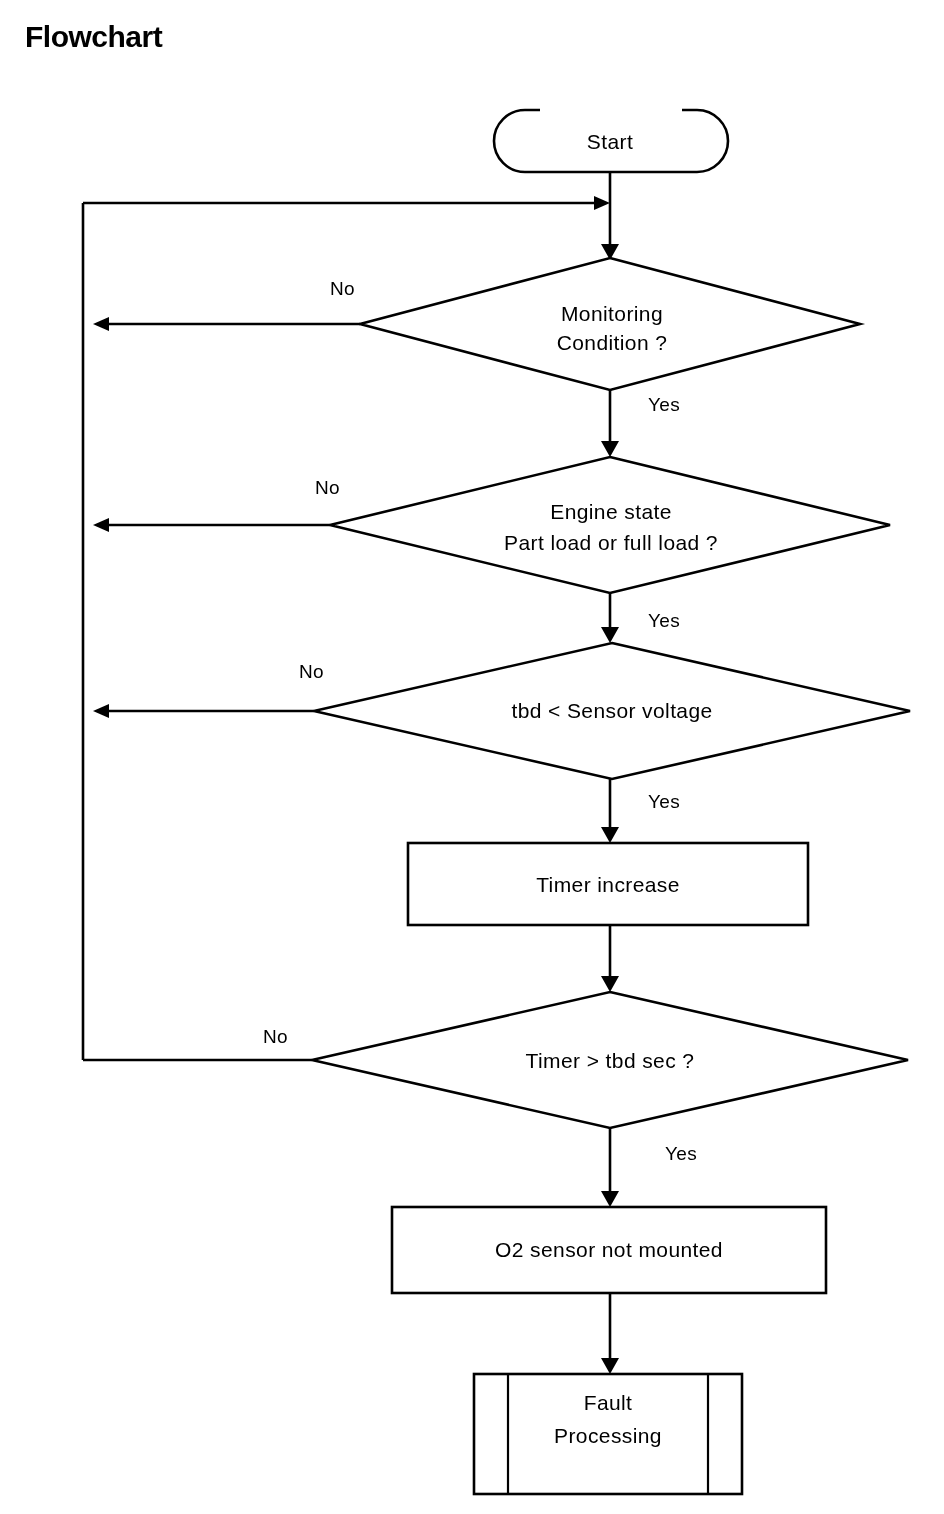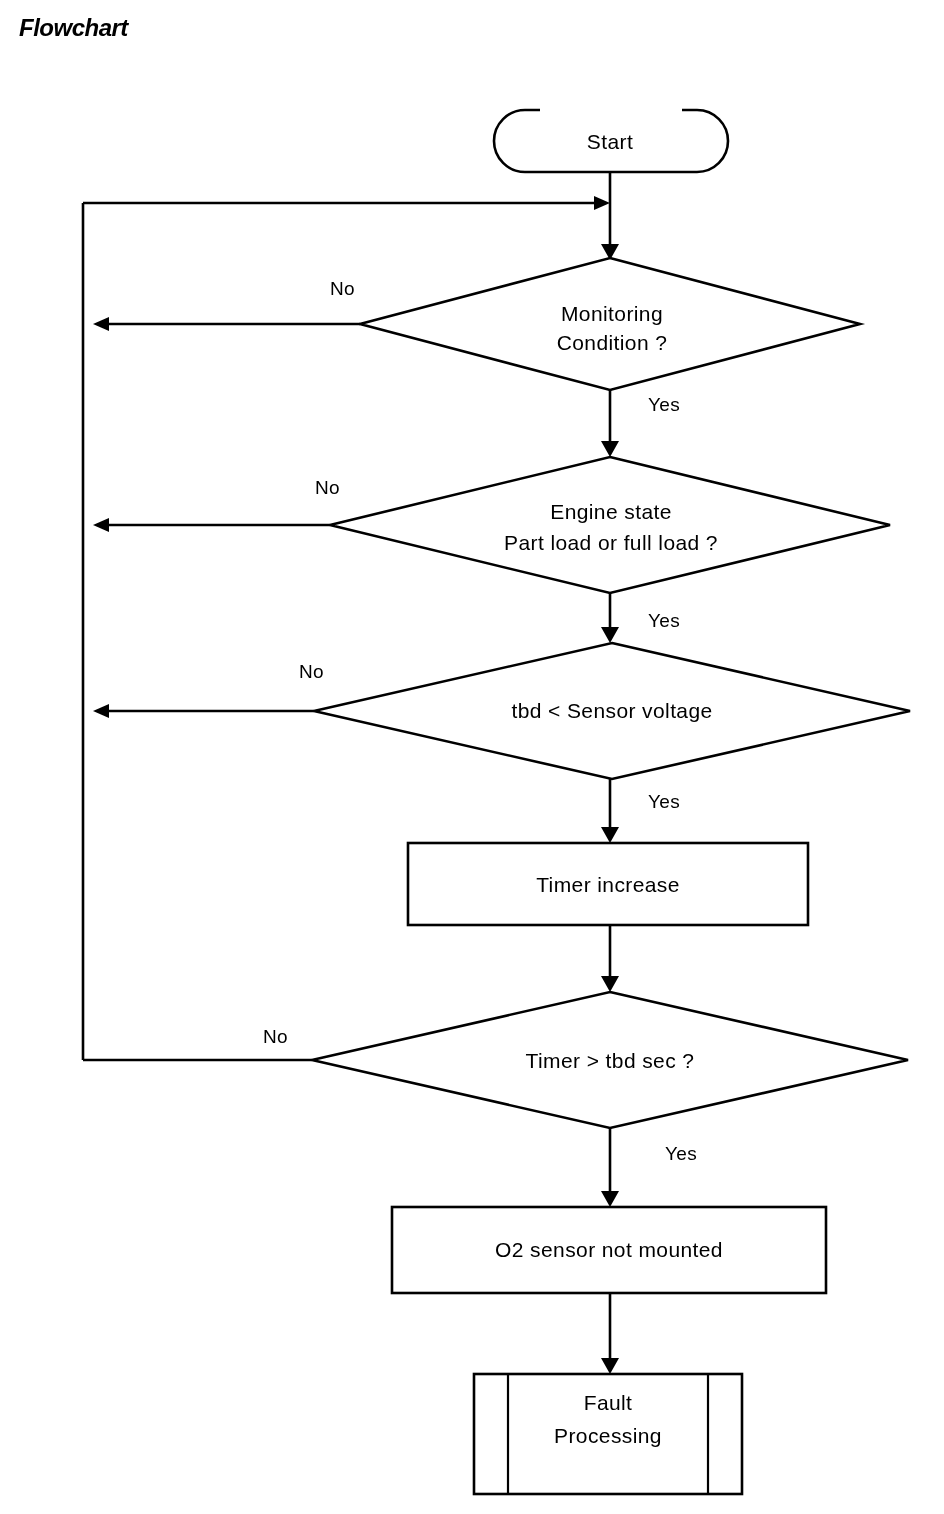--- a/index.html
+++ b/index.html
@@ -14,27 +14,26 @@
     color: #000000;
     overflow: hidden;
     position: relative;
   }
   #page-title {
     position: absolute;
     left: 17px;
     top: 14px;
     font-family: "Liberation Sans", sans-serif;
     font-weight: bold;
-    font-size: 24px;
+    font-size: 30px;
     letter-spacing: -0.5px;
     line-height: 1;
     color: #000000;
-    margin: 2px;
+    margin: 8px;
     white-space: nowrap;
-    font-style: italic;
   }
   #flow-canvas {
     position: absolute;
     left: 0;
     top: 0;
     width: 944px;
     height: 1514px;
     display: block;
   }
   .shape-outline {

